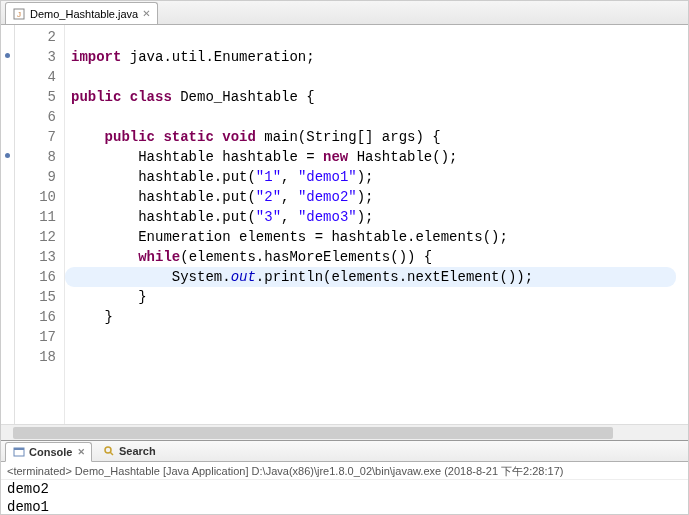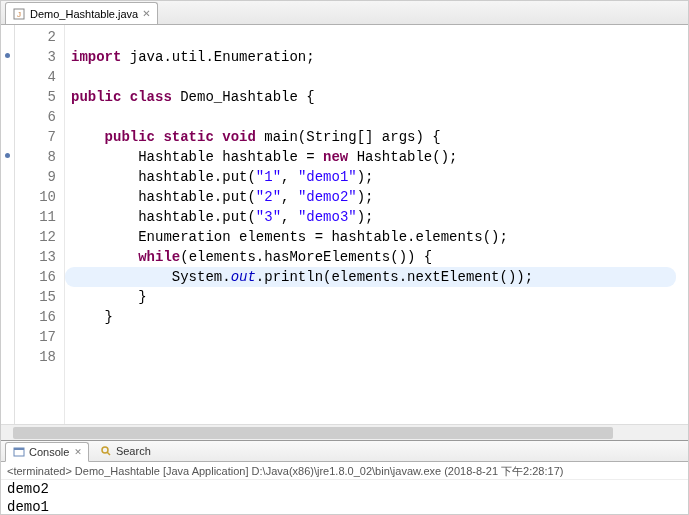--- a/index.html
+++ b/index.html
@@ -118,20 +118,21 @@
     }
     .vtab {
       height: 20px;
       padding: 2px 6px;
       display: flex;
       align-items: center;
       gap: 3px;
       font-size: 11px;
       color: #333;
       cursor: pointer;
+      font-weight: bold;
     }
     .vtab.active {
       background: #fff;
       border: 1px solid #b0b0b0;
       border-bottom: 1px solid #fff;
       border-radius: 3px 3px 0 0;
       margin-bottom: -1px;
     }
     .vicon { width: 14px; height: 14px; display:inline-flex; align-items:center; justify-content:center; font-size:10px; }
     .console-header {

